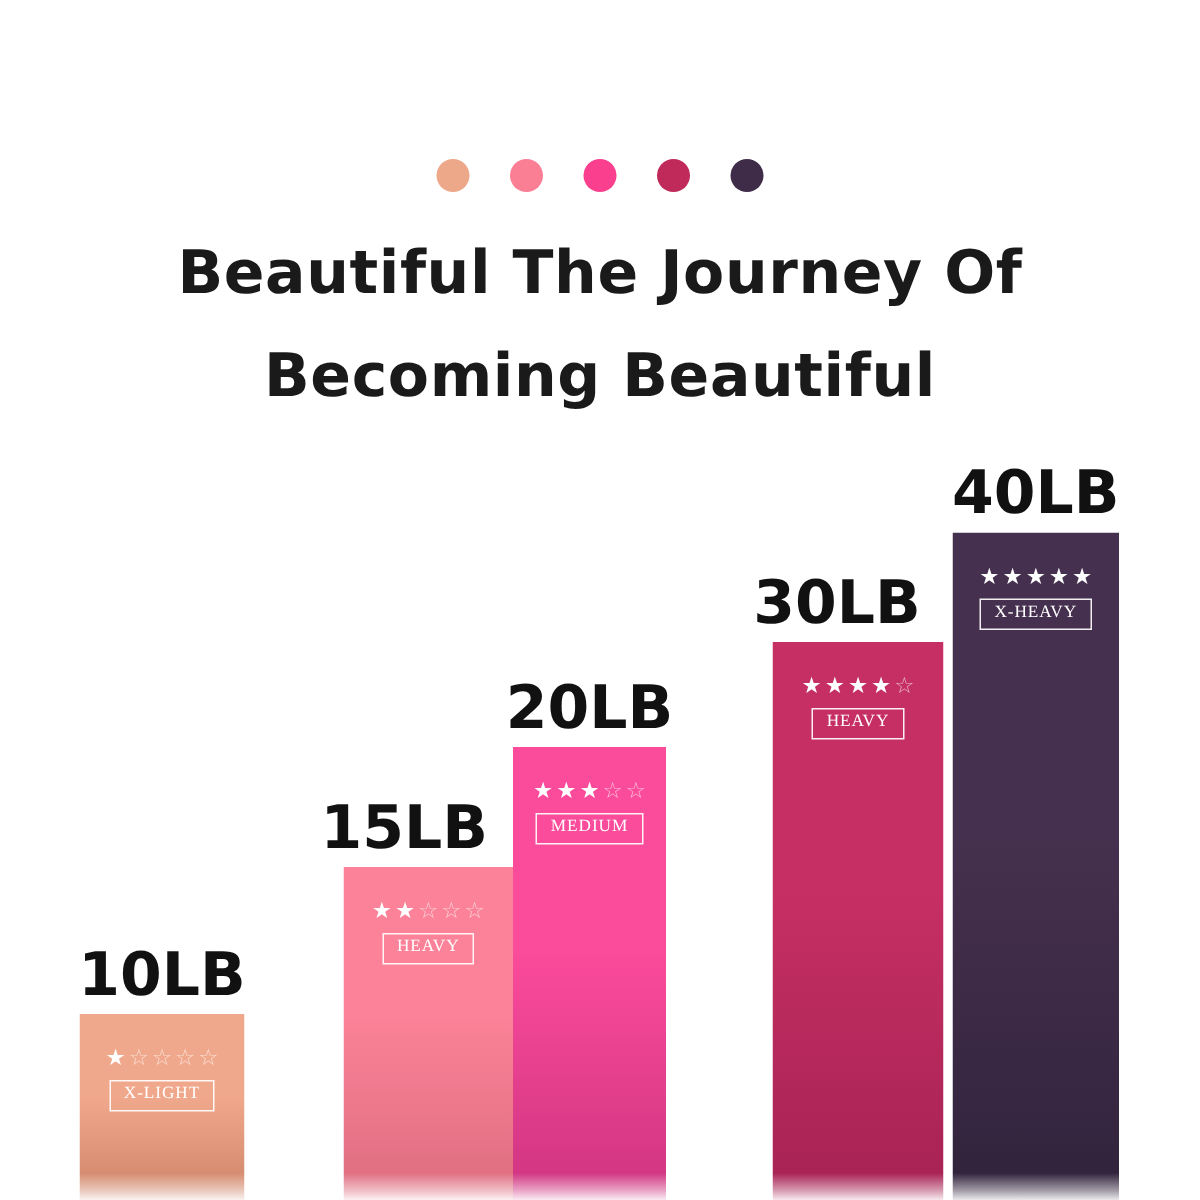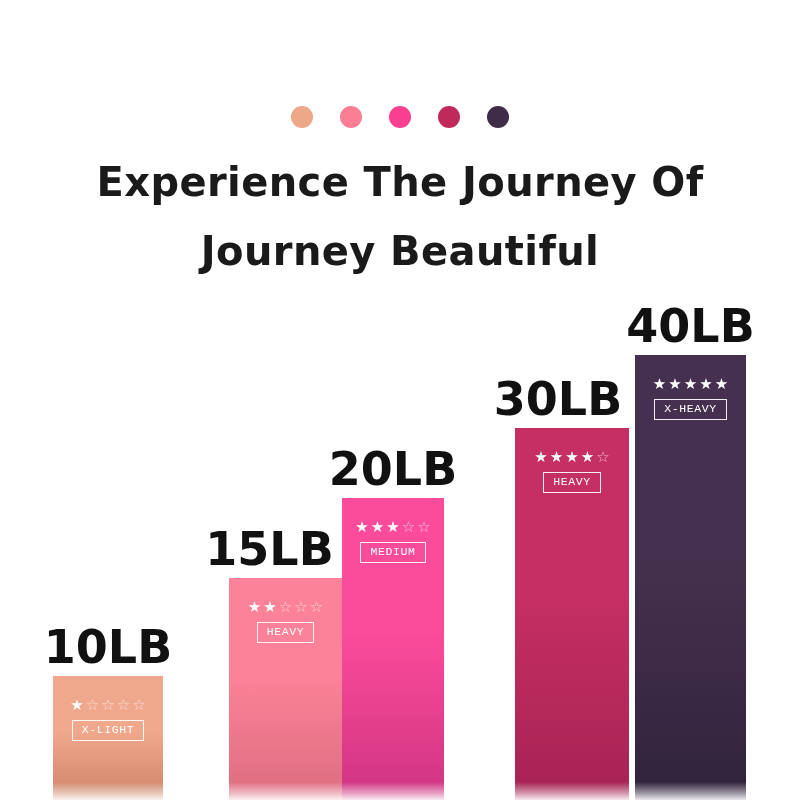--- a/index.html
+++ b/index.html
@@ -75,21 +75,21 @@
   }
 
   .bar-label {
     position: absolute;
     left: 50%;
     transform: translateX(-50%);
     bottom: 100%;
     margin-bottom: 6px;
     font-family: "DejaVu Sans", sans-serif;
     font-weight: 700;
-    font-size: 46px;
+    font-size: 40px;
     line-height: 1;
     color: #111111;
     white-space: nowrap;
   }
 
   .bar {
     position: relative;
     width: 100%;
     height: 100%;
     overflow: hidden;
@@ -124,21 +124,21 @@
     display: inline-block;
   }
   .star.empty {
     opacity: 0.62;
   }
 
   .tag {
     border: 1.6px solid rgba(255,255,255,0.92);
     color: #ffffff;
     font-size: 11.5px;
-    font-family: Liberation Mono, monospace;
+    font-family: Liberation Serif, serif;
     letter-spacing: 0.6px;
     padding: 3px 9px 4px 9px;
     line-height: 1;
     white-space: nowrap;
   }
 
   
   .bottom-fade {
     position: absolute;
     left: 0;
@@ -156,22 +156,22 @@
 
   <div class="dot-row">
       <span class="dot" style="background: rgb(237, 168, 137);"></span>
       <span class="dot" style="background: rgb(250, 126, 148);"></span>
       <span class="dot" style="background: rgb(251, 63, 143);"></span>
       <span class="dot" style="background: rgb(191, 42, 91);"></span>
       <span class="dot" style="background: rgb(63, 44, 73);"></span>
     </div>
 
   <div class="heading">
-    <span class="line">Experience The Journey Of</span>
-    <span class="line">Journey Beautiful</span>
+    <span class="line">Beautiful The Journey Of</span>
+    <span class="line">Becoming Beautiful</span>
   </div>
 
   <div class="chart">
       <div class="bar-group" style="left: 53px; width: 110px; height: 124px;">
         <div class="bar-label">10LB</div>
         <div class="bar">
           <div class="bar-inner" style="background: linear-gradient(rgb(240, 168, 140) 0%, rgb(240, 168, 140) 45%, rgb(205, 131, 103) 100%);"></div>
           <div class="bar-content">
             <div class="stars">
               <span class="star">★</span>

